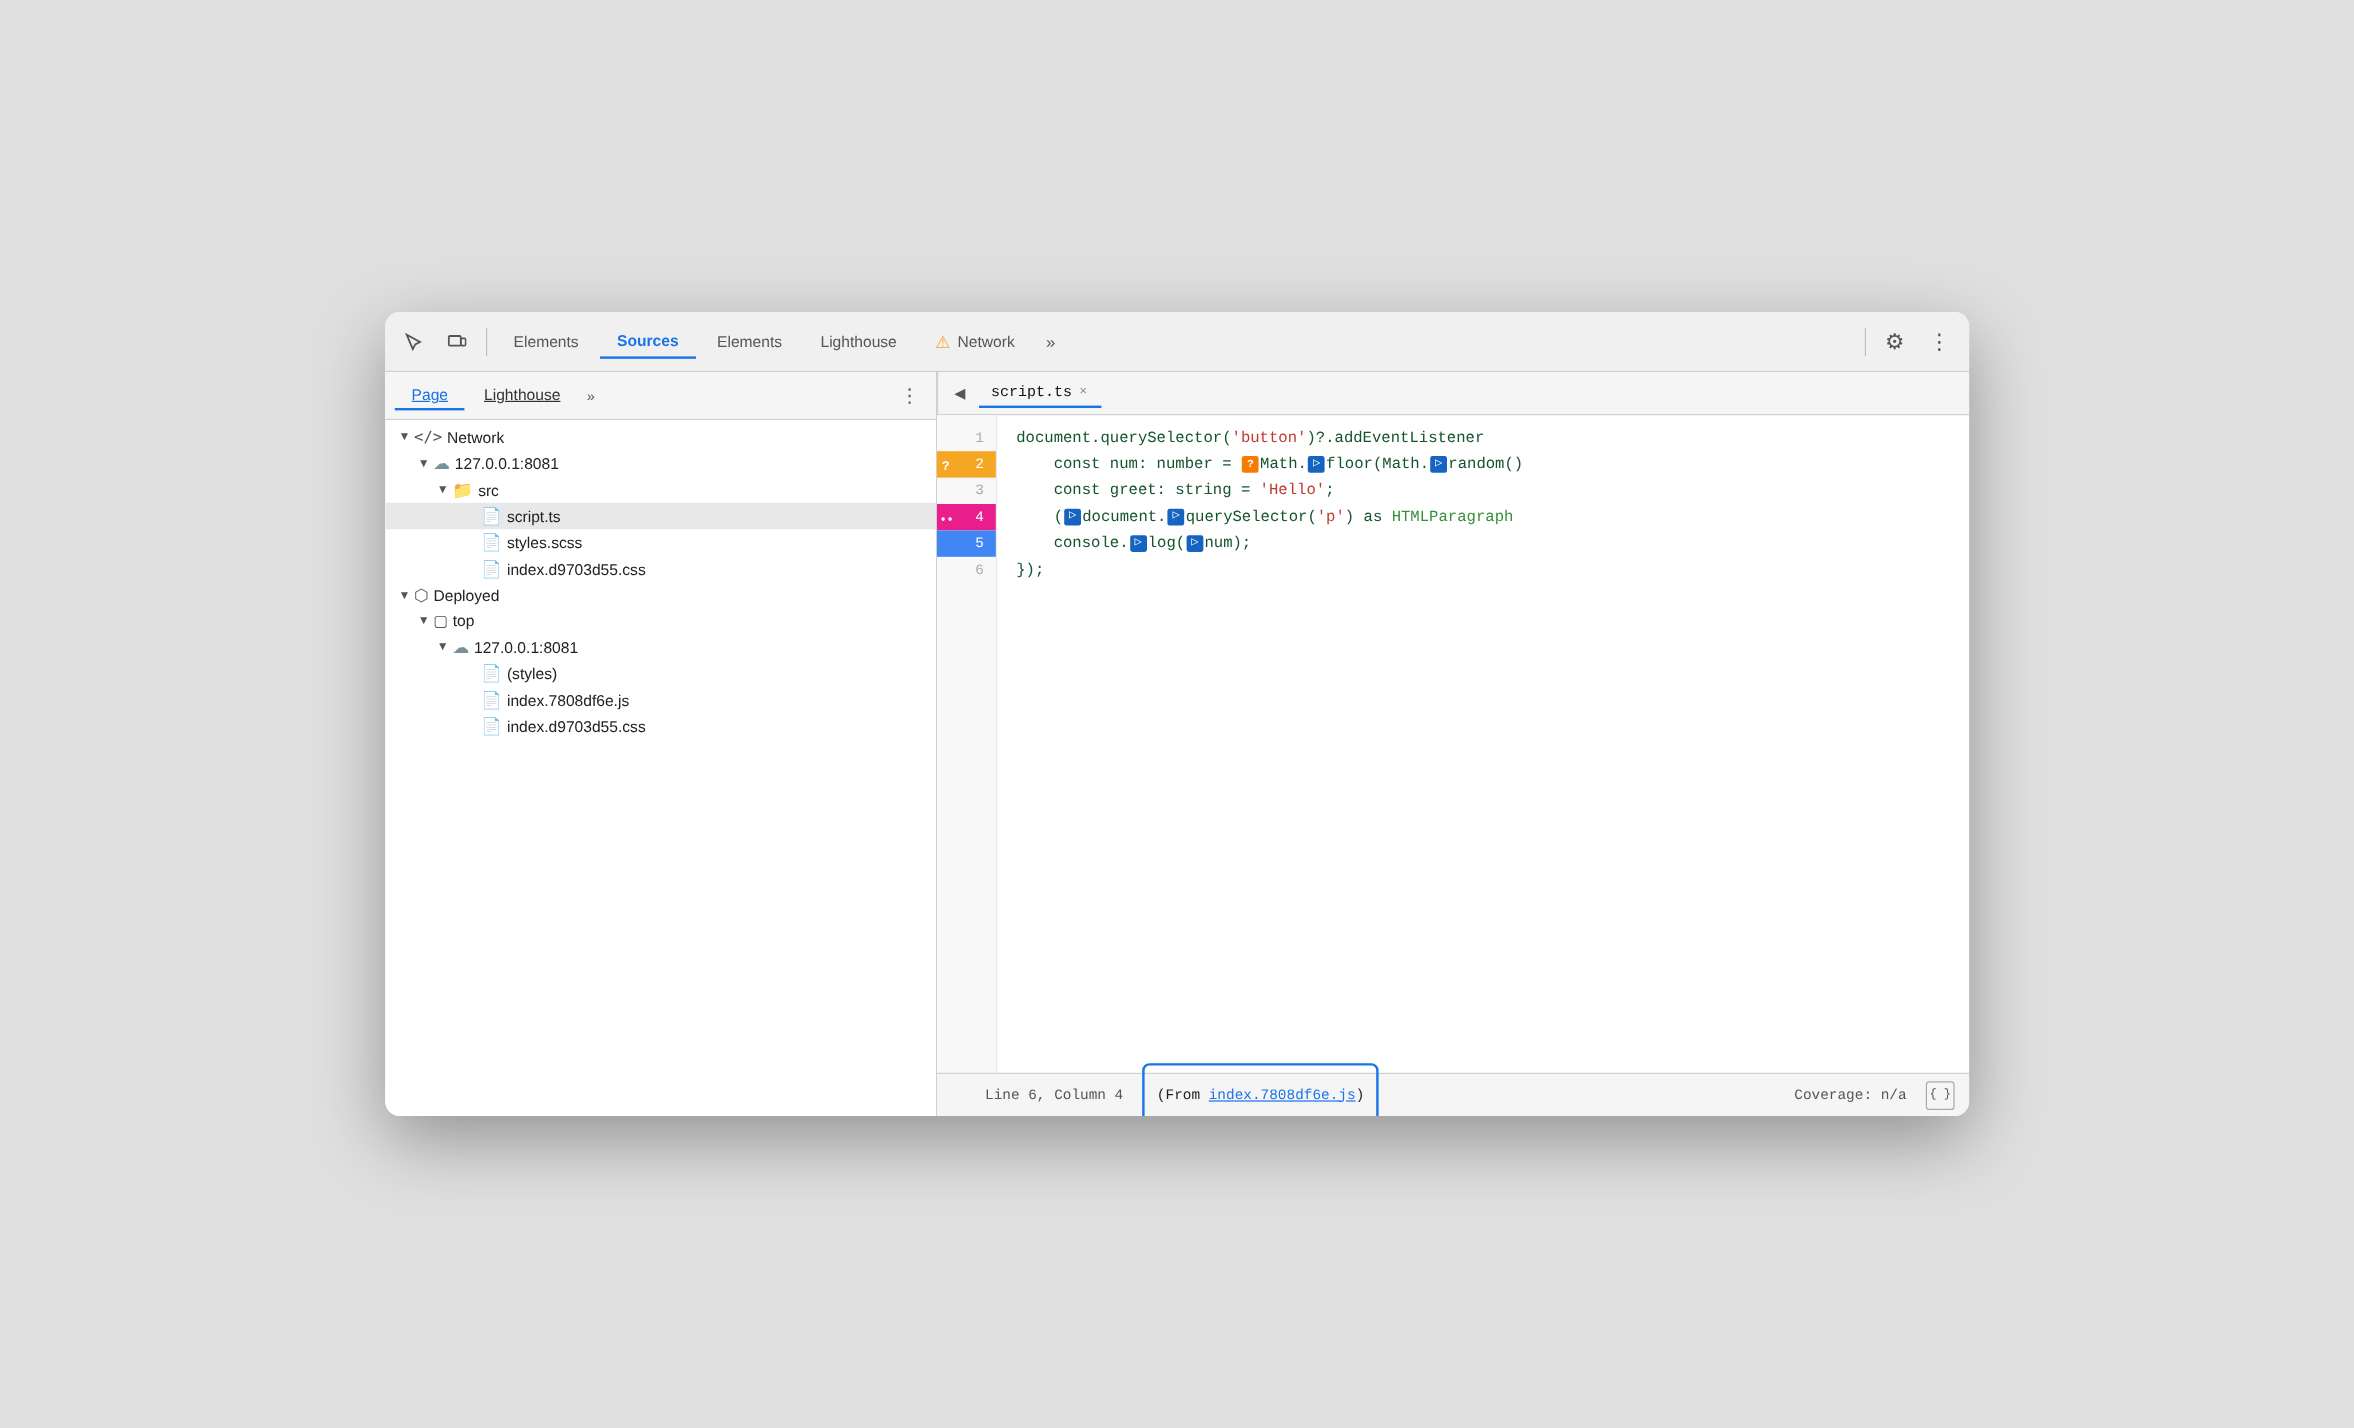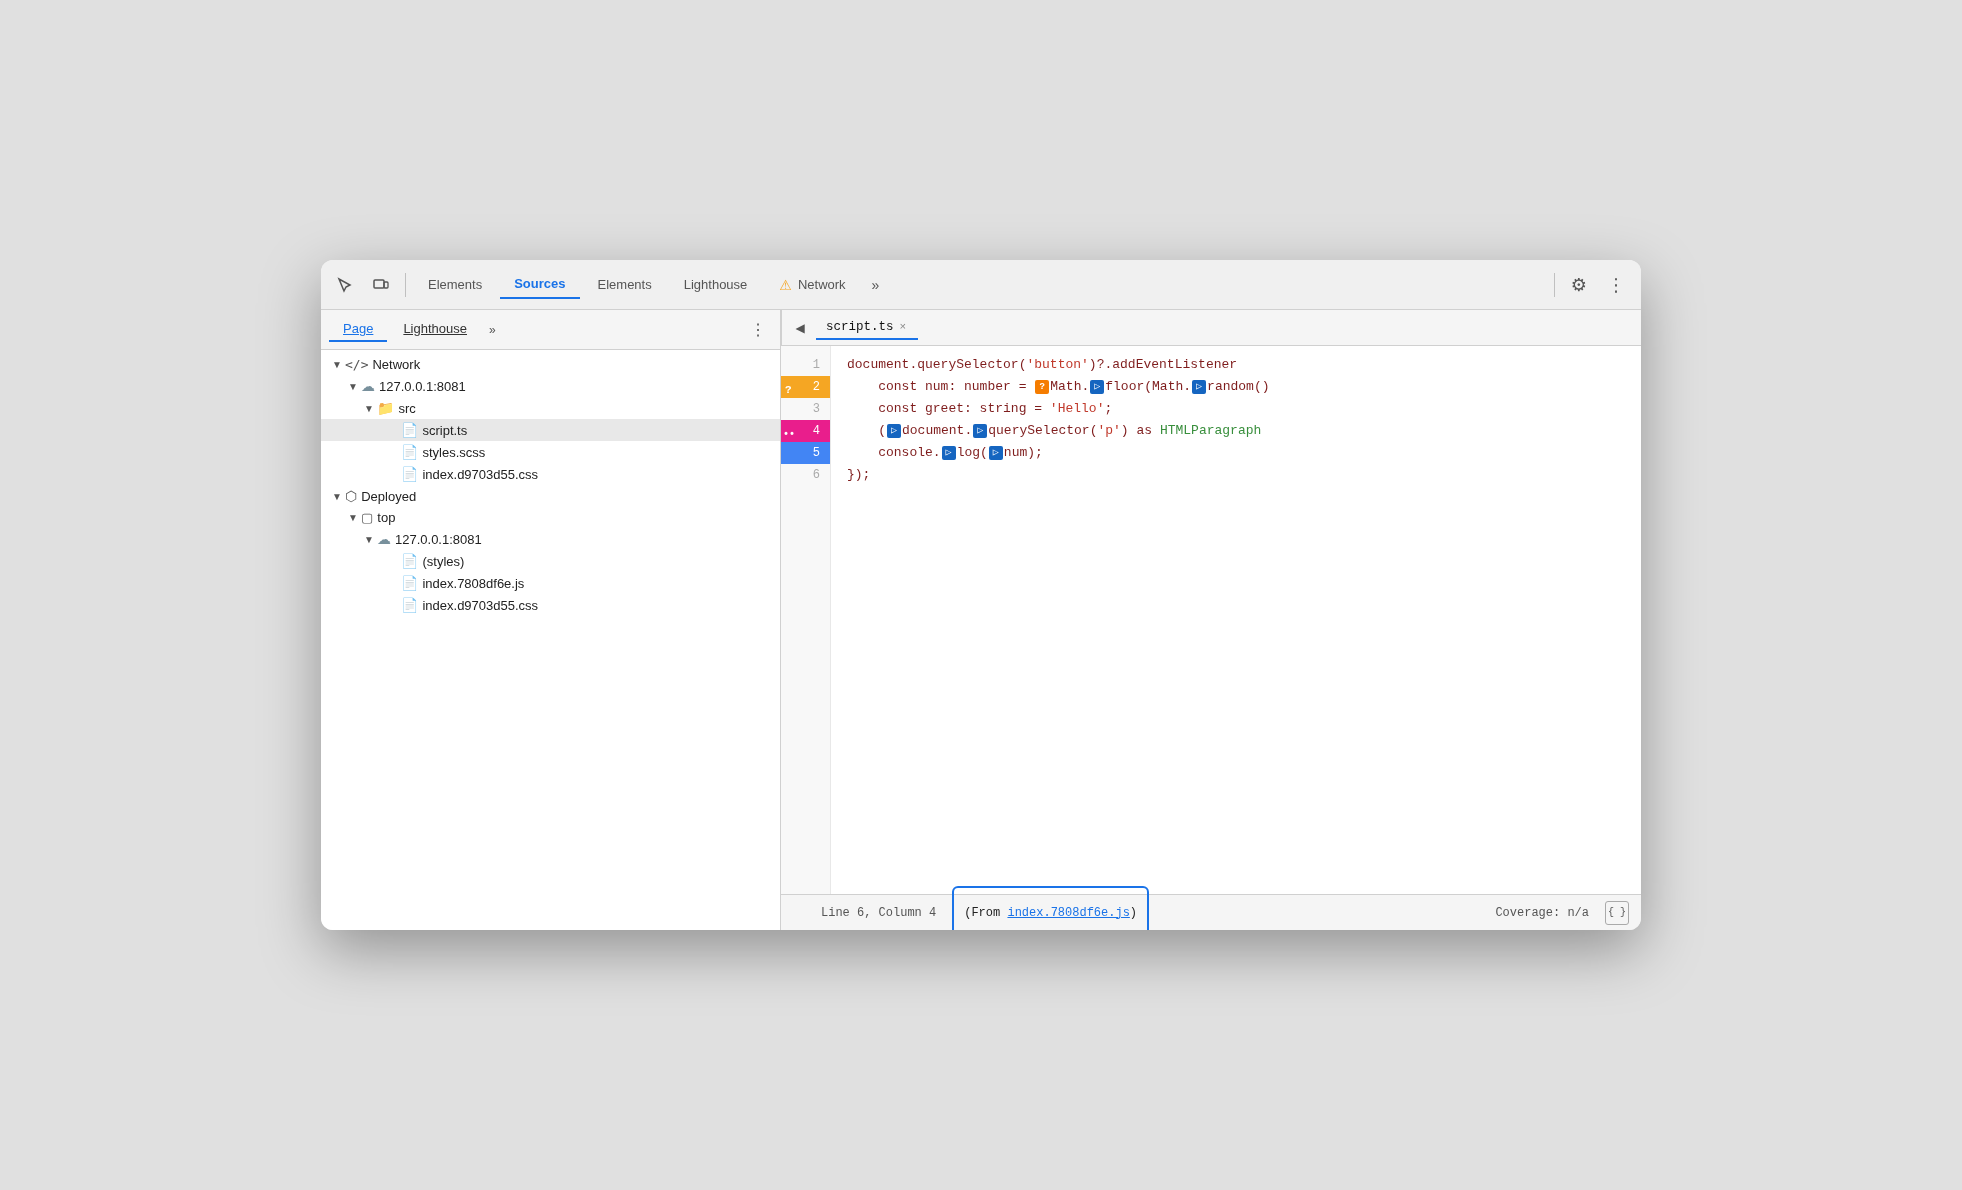--- a/index.html
+++ b/index.html
@@ -281,21 +281,21 @@
       flex: 1;
       padding: 8px 16px;
       line-height: 22px;
       overflow-x: auto;
     }
     .code-line {
       height: 22px;
       white-space: nowrap;
     }
     
-    .c-default { color: #7f1d1d; }
+    .c-default { color: #14532d; }
     .c-string { color: #c0392b; }
     .c-green { color: #388e3c; }
 
     
     .status-bar {
       height: 36px;
       background: #f5f5f5;
       border-top: 1px solid #d0d0d0;
       display: flex;
       align-items: center;

